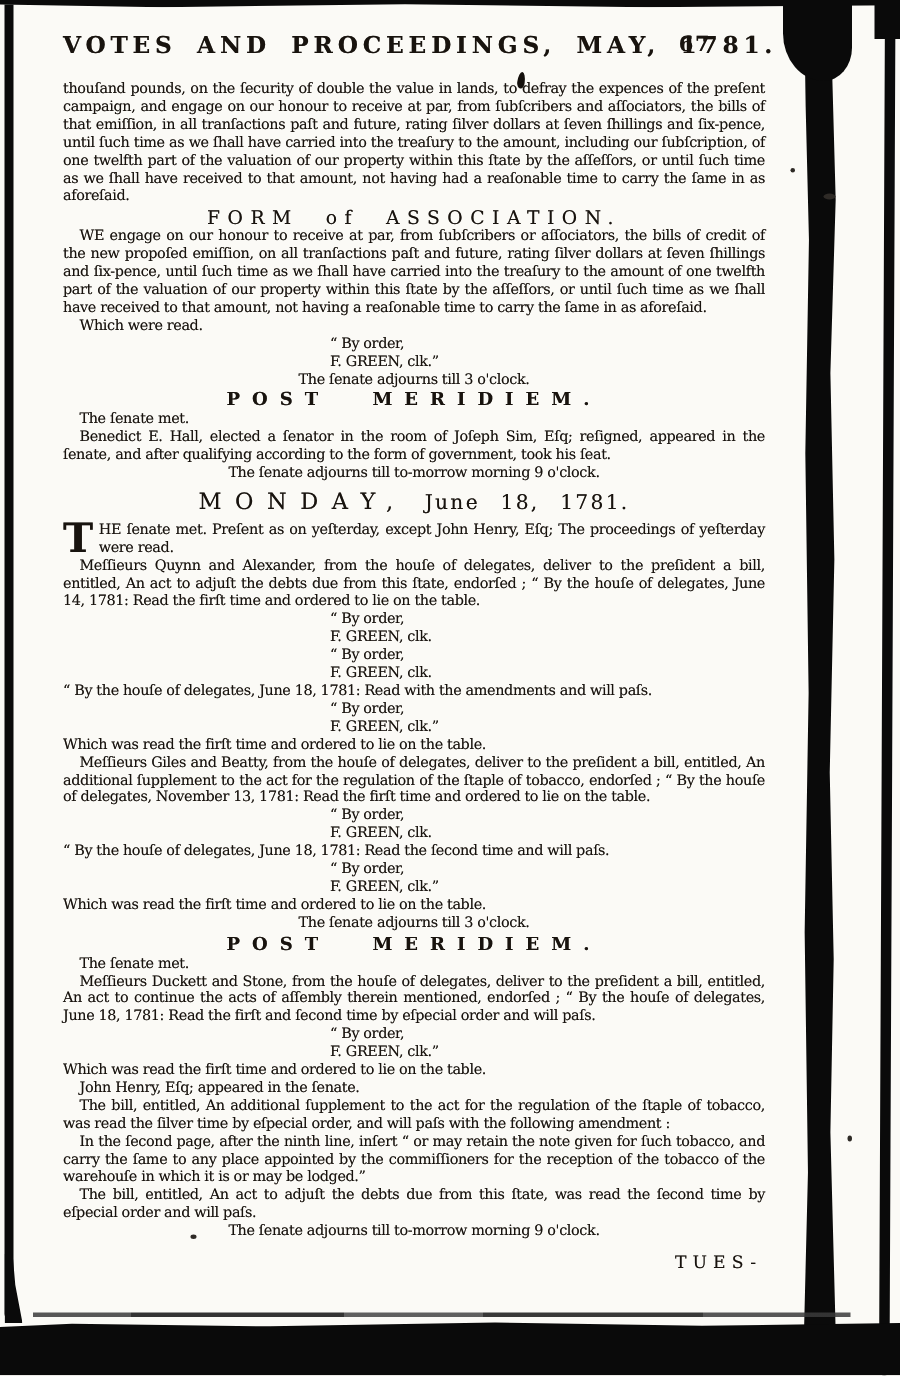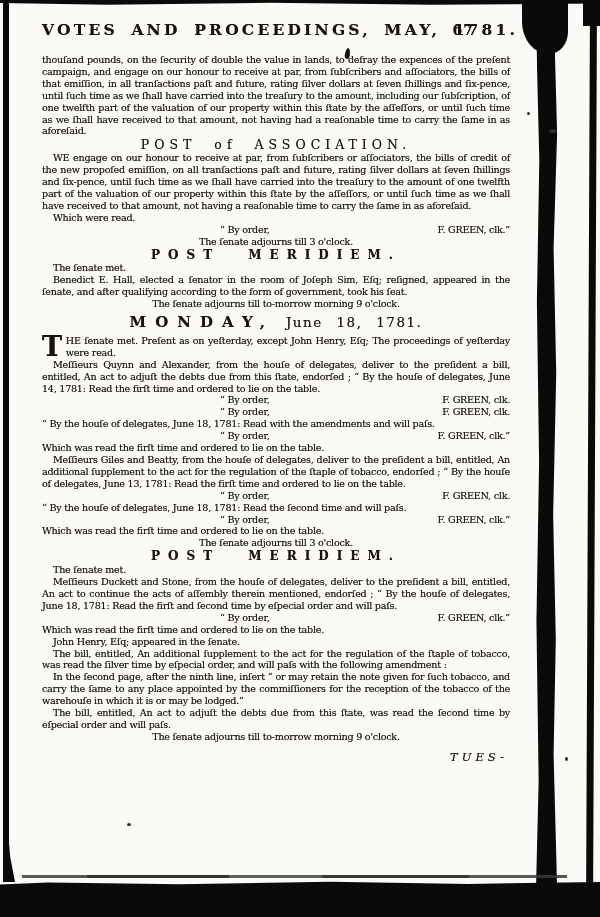--- a/index.html
+++ b/index.html
@@ -42,27 +42,27 @@
   .titlerow{position:relative;text-align:center;margin-bottom:10px;height:20px;}
   .title{font-size:15.5px;letter-spacing:3.2px;word-spacing:5px;font-weight:bold;white-space:nowrap;}
   .pageno{position:absolute;right:36px;top:1px;font-size:14px;letter-spacing:1px;font-weight:bold;}
 
   .p{text-align:justify;}
   .ind{text-indent:11px;}
   .c{text-align:center;text-indent:0;}
   .h1{text-align:center;font-size:12.5px;letter-spacing:5px;word-spacing:9px;margin:2px 0 1px;font-weight:500;}
   .h2{text-align:center;font-size:12px;letter-spacing:8px;word-spacing:16px;margin:2px 0 1px;font-weight:700;}
   .day{text-align:center;margin:7px 0 5px;white-space:nowrap;}
-  .dayname{font-size:15px;letter-spacing:9px;font-weight:bold;margin-right:12px;}
+  .dayname{font-size:15px;letter-spacing:9px;font-weight:normal;margin-right:12px;}
   .daydate{font-size:13.5px;letter-spacing:1.5px;word-spacing:8px;}
-  .by{display:flex;justify-content:space-between;padding-left:178px;}
+  .by{display:flex;justify-content:space-between;padding-left:178px;flex-direction:column;}
   .drop{text-align:justify;}
   .drop::after{content:"";display:block;clear:left;}
   .initial{float:left;font-size:27px;line-height:22px;padding:1px 4px 0 0;font-weight:bold;}
-  .catch{text-align:right;font-size:11.5px;letter-spacing:4px;margin-top:9px;padding-right:2px;font-weight:500;font-style:italic;}
+  .catch{text-align:right;font-size:11.5px;letter-spacing:4px;margin-top:9px;padding-right:2px;font-weight:500;}
 </style>
 </head>
 <body>
 
 <div class="edge edge-top"></div>
 <div class="edge edge-left"></div>
 <div class="edge edge-left-blob"></div>
 <div class="edge band-right"></div>
 <div class="edge blob-topright"></div>
 <div class="edge edge-rightline"></div>
@@ -75,21 +75,21 @@
 <div class="speck sp3"></div>
 <div class="speck sp4"></div>
 
 <div class="col">
   <div class="titlerow">
     <span class="title">VOTES AND PROCEEDINGS, MAY, 1781.</span>
     <span class="pageno">67</span>
   </div>
   <div id="body-text">
       <div class="p">thouſand pounds, on the ſecurity of double the value in lands, to defray the expences of the preſent campaign, and engage on our honour to receive at par, from ſubſcribers and aſſociators, the bills of that emiſſion, in all tranſactions paſt and future, rating ſilver dollars at ſeven ſhillings and ſix-pence, until ſuch time as we ſhall have carried into the treaſury to the amount, including our ſubſcription, of one twelfth part of the valuation of our property within this ſtate by the aſſeſſors, or until ſuch time as we ſhall have received to that amount, not having had a reaſonable time to carry the ſame in as aforeſaid.</div>
-      <div class="h1">POST of ASSOCIATION.</div>
+      <div class="h1">FORM of ASSOCIATION.</div>
       <div class="p ind">WE engage on our honour to receive at par, from ſubſcribers or aſſociators, the bills of credit of the new propoſed emiſſion, on all tranſactions paſt and future, rating ſilver dollars at ſeven ſhillings and ſix-pence, until ſuch time as we ſhall have carried into the treaſury to the amount of one twelfth part of the valuation of our property within this ſtate by the aſſeſſors, or until ſuch time as we ſhall have received to that amount, not having a reaſonable time to carry the ſame in as aforeſaid.</div>
       <div class="p ind">Which were read.</div>
       <div class="by">
         <span class="byleft">“ By order,</span>
         <span class="byright">F. GREEN, clk.”</span>
       </div>
       <div class="p c">The ſenate adjourns till 3 o'clock.</div>
       <div class="h2">POST MERIDIEM.</div>
       <div class="p ind">The ſenate met.</div>
       <div class="p ind">Benedict E. Hall, elected a ſenator in the room of Joſeph Sim, Eſq; reſigned, appeared in the ſenate, and after qualifying according to the form of government, took his ſeat.</div>
@@ -104,21 +104,21 @@
       <div class="by">
         <span class="byleft">“ By order,</span>
         <span class="byright">F. GREEN, clk.</span>
       </div>
       <div class="p">“ By the houſe of delegates, June 18, 1781: Read with the amendments and will paſs.</div>
       <div class="by">
         <span class="byleft">“ By order,</span>
         <span class="byright">F. GREEN, clk.”</span>
       </div>
       <div class="p">Which was read the firſt time and ordered to lie on the table.</div>
-      <div class="p ind">Meſſieurs Giles and Beatty, from the houſe of delegates, deliver to the preſident a bill, entitled, An additional ſupplement to the act for the regulation of the ſtaple of tobacco, endorſed ; “ By the houſe of delegates, June 13, 1781: Read the firſt time and ordered to lie on the table.</div>
+      <div class="p ind">Meſſieurs Giles and Beatty, from the houſe of delegates, deliver to the preſident a bill, entitled, An additional ſupplement to the act for the regulation of the ſtaple of tobacco, endorſed ; “ By the houſe of delegates, November 13, 1781: Read the firſt time and ordered to lie on the table.</div>
       <div class="by">
         <span class="byleft">“ By order,</span>
         <span class="byright">F. GREEN, clk.</span>
       </div>
       <div class="p">“ By the houſe of delegates, June 18, 1781: Read the ſecond time and will paſs.</div>
       <div class="by">
         <span class="byleft">“ By order,</span>
         <span class="byright">F. GREEN, clk.”</span>
       </div>
       <div class="p">Which was read the firſt time and ordered to lie on the table.</div>

